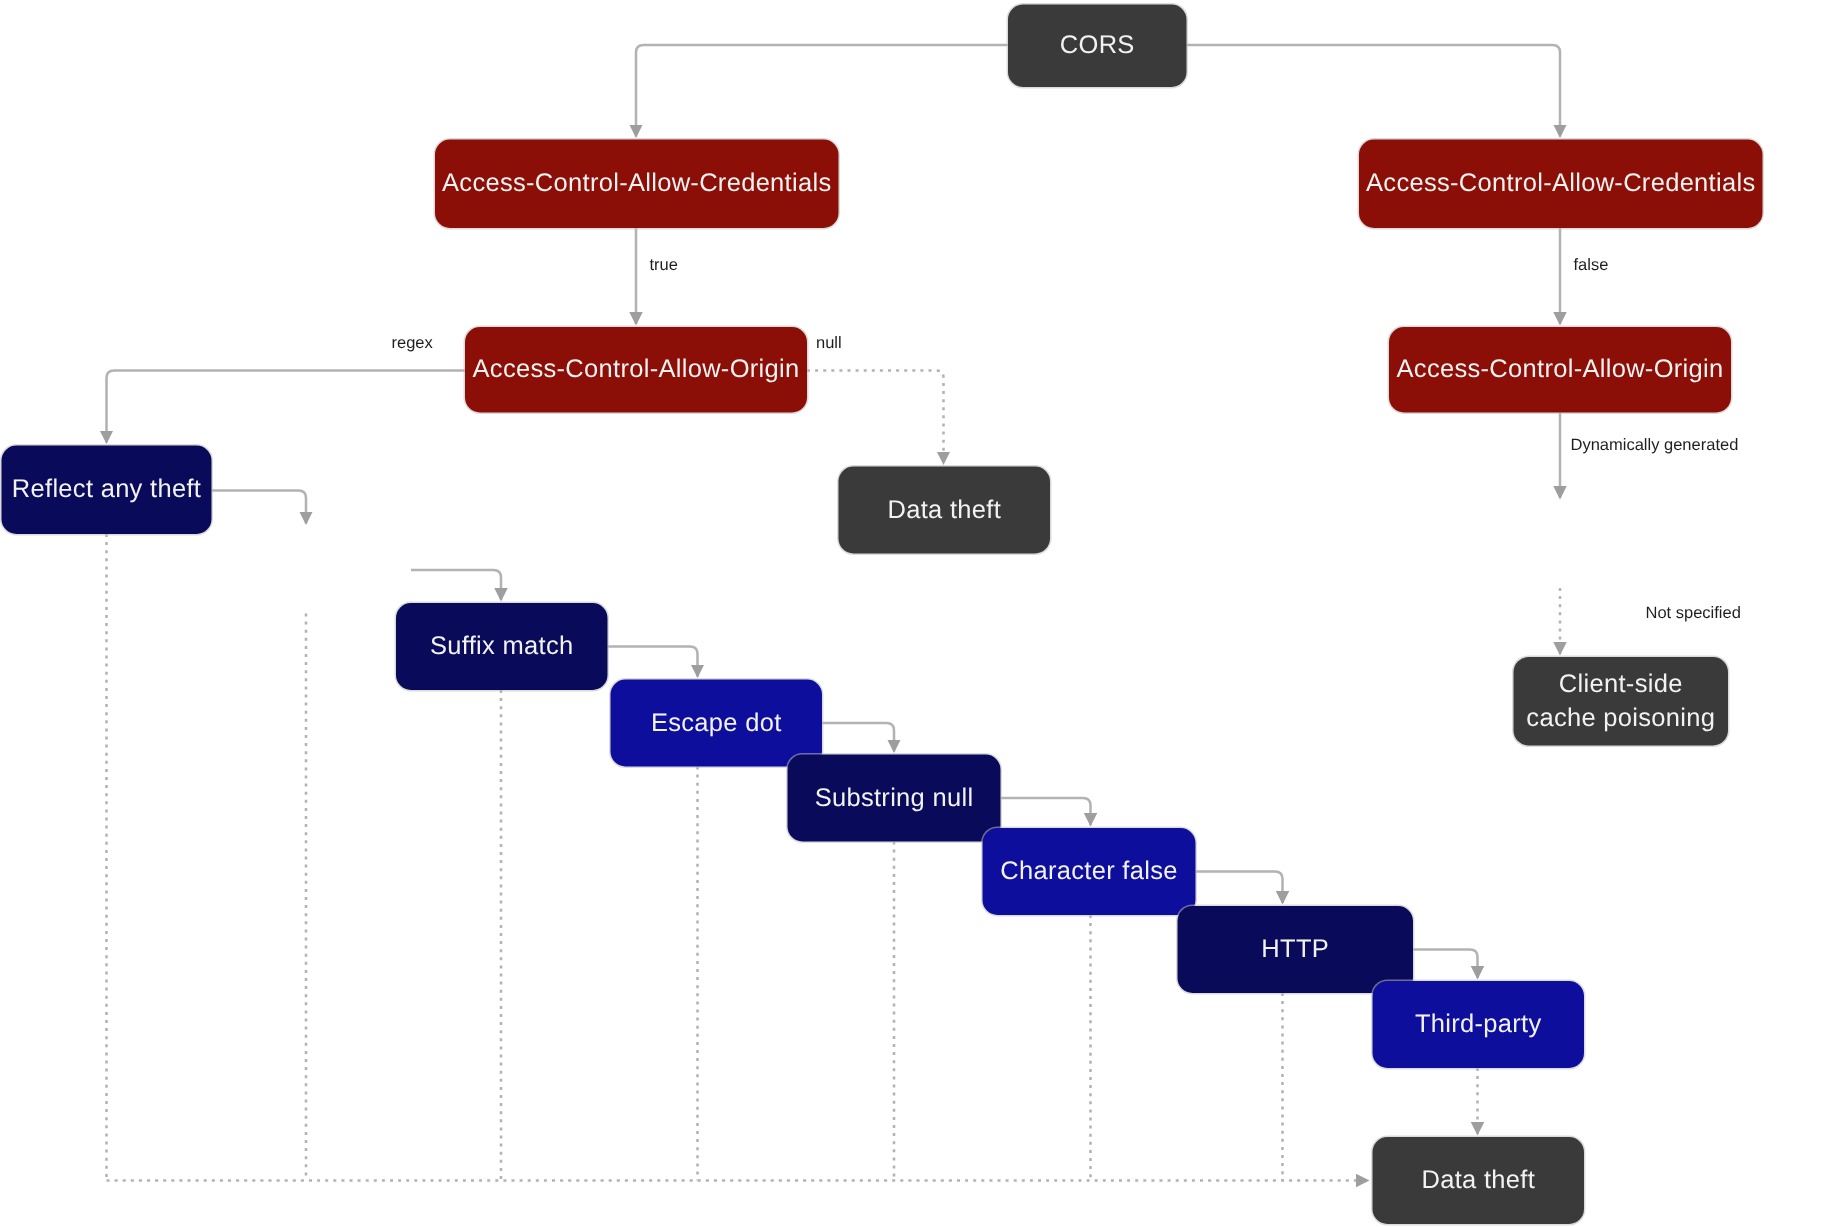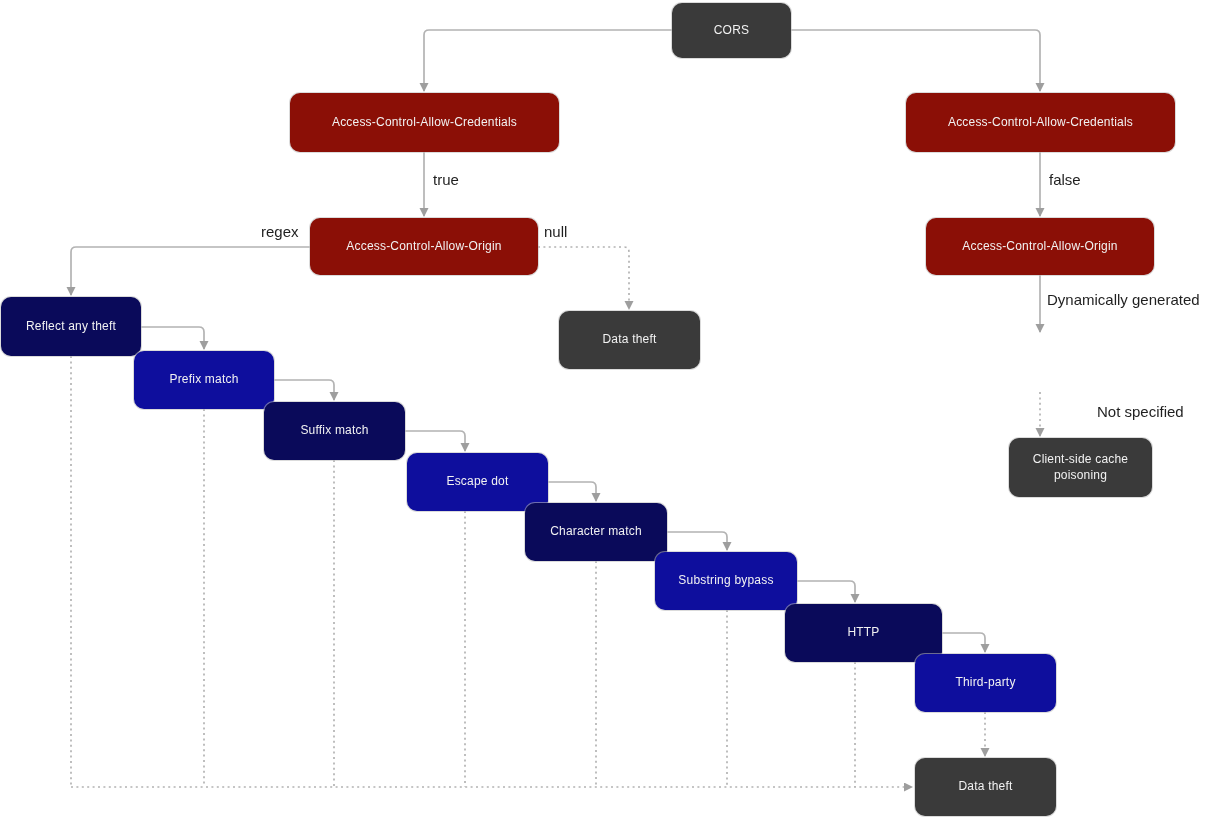--- a/index.html
+++ b/index.html
@@ -12,35 +12,35 @@
   }
   svg.edges { position:absolute; left:0; top:0; width:1218px; height:818px; }
   .edge  { fill:none; stroke: var(--line,#b3b3b3); stroke-width:1.7; }
   .edge.dotted { stroke-dasharray: 2 3.4; }
 
   .node {
     position:absolute;
     display:flex; align-items:center; justify-content:center;
     border-radius:10px;
     color: var(--node-text,#f2f2f2);
-    font-size:12px; font-weight:500; letter-spacing:.2px;
+    font-size:17px; font-weight:500; letter-spacing:.2px;
     text-align:center; line-height:1.3;
     box-shadow: 0 0 0 1px rgba(190,190,190,.55);
     white-space:nowrap;
     box-sizing:border-box; padding:4px 8px;
   }
   .node.wrap { white-space:normal;margin-left:40px; }
   .node.gray { background: var(--gray-box,#3a3a3a); }
   .node.red  { background: var(--red,#8b0f06); }
   .node.navy-dark   { background: var(--navy-dark,#0a0a5a); }
   .node.navy-bright { background: var(--navy-bright,#0e0e9d); }
 
   .edge-label {
     position:absolute;
-    font-size:15px; color: var(--edge-label-text,#1f1f1f);
+    font-size:11px; color: var(--edge-label-text,#1f1f1f);
     white-space:nowrap; line-height:1;
   }
 </style>
 </head>
 <body>
 
 <div class="canvas">
 
   <svg class="edges" viewBox="0 0 1218 818" xmlns="http://www.w3.org/2000/svg">
     <defs>
@@ -86,29 +86,28 @@
 
   <div class="node red" style="left:926px;top:218px;width:228px;height:57px;">Access-Control-Allow-Origin</div>
 
   <div class="node gray" style="left:559px;top:311px;width:141px;height:58px;">Data theft</div>
 
 
   <div class="node gray wrap" style="left:969px;top:438px;width:143px;height:59px;">Client-side cache poisoning</div>
 
   <div class="node navy-dark" style="left:1px;top:297px;width:140px;height:59px;">Reflect any theft</div>
 
-  <div class="node navy-bright" style="left:134px;top:351px;width:140px;height:58px;">Prefix match</div>
 
   <div class="node navy-dark" style="left:264px;top:402px;width:141px;height:58px;">Suffix match</div>
 
   <div class="node navy-bright" style="left:395px;top:453px;width:141px;height:58px;margin-left:12px;">Escape dot</div>
 
-  <div class="node navy-dark" style="left:525px;top:503px;width:142px;height:58px;">Character match</div>
+  <div class="node navy-dark" style="left:525px;top:503px;width:142px;height:58px;">Substring null</div>
 
-  <div class="node navy-bright" style="left:655px;top:552px;width:142px;height:58px;">Substring bypass</div>
+  <div class="node navy-bright" style="left:655px;top:552px;width:142px;height:58px;">Character false</div>
 
   <div class="node navy-dark" style="left:785px;top:604px;width:157px;height:58px;">HTTP</div>
 
   <div class="node navy-bright" style="left:915px;top:654px;width:141px;height:58px;">Third-party</div>
 
   <div class="node gray" style="left:915px;top:758px;width:141px;height:58px;">Data theft</div>
 
   <div class="edge-label" style="left:433px;top:172px;">true</div>
   <div class="edge-label" style="left:1049px;top:172px;">false</div>
   <div class="edge-label" style="left:261px;top:224px;">regex</div>

